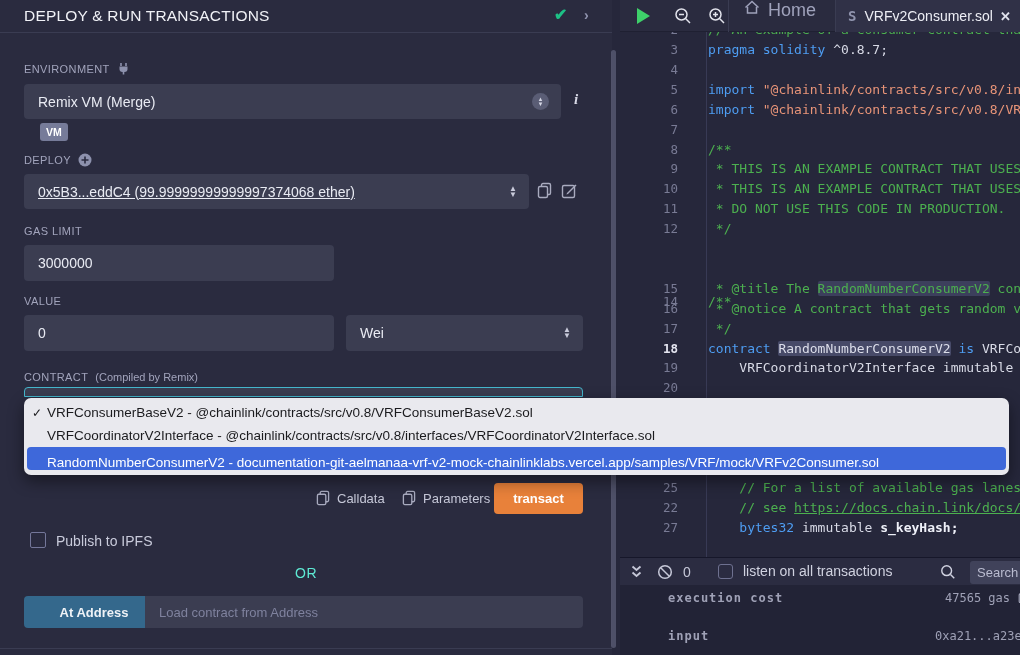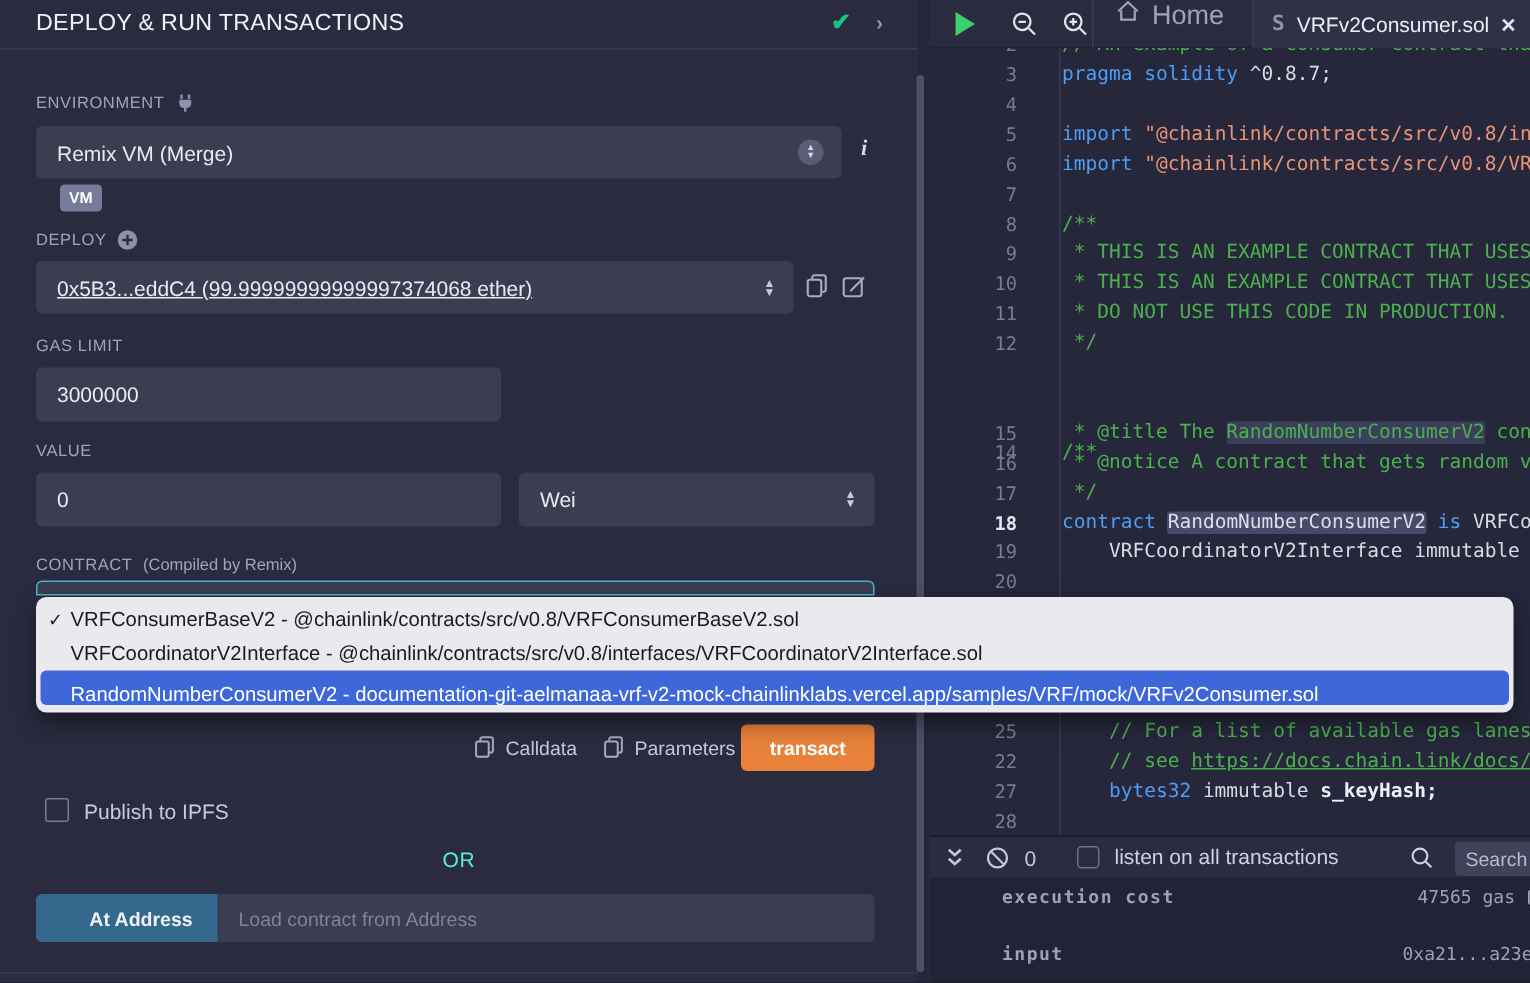--- a/index.html
+++ b/index.html
@@ -244,21 +244,20 @@
         <div class="cl active" style="top: 306.5px;"><span class="num">18</span><span class="code"><span class="tk-kw">contract </span><span class="tk-plhl">RandomNumberConsumerV2</span><span class="tk-pl"> </span><span class="tk-kw">is</span><span class="tk-pl"> VRFConsumerBaseV2 {</span></span></div>
         <div class="cl" style="top: 326.4px;"><span class="num">19</span><span class="code"><span class="tk-pl">    VRFCoordinatorV2Interface immutable COORDINATOR;</span></span></div>
         <div class="cl" style="top: 346.3px;"><span class="num">20</span><span class="code"></span></div>
         <div class="cl" style="top: 366.2px;"><span class="num">21</span><span class="code"></span></div>
         <div class="cl" style="top: 386.1px;"><span class="num">22</span><span class="code"></span></div>
         <div class="cl" style="top: 406px;"><span class="num">23</span><span class="code"></span></div>
         <div class="cl" style="top: 425.9px;"><span class="num">24</span><span class="code"></span></div>
         <div class="cl" style="top: 445.8px;"><span class="num">25</span><span class="code"><span class="tk-cm">    // For a list of available gas lanes on each network,</span></span></div>
         <div class="cl" style="top: 465.7px;"><span class="num">22</span><span class="code"><span class="tk-cm">    // see </span><span class="tk-lk">https://docs.chain.link/docs/vrf/v2/subscription/supported-networks/#configurations</span></span></div>
         <div class="cl" style="top: 485.6px;"><span class="num">27</span><span class="code"><span class="tk-kw">    bytes32</span><span class="tk-pl"> immutable </span><span class="tk-bd">s_keyHash;</span></span></div>
-        <div class="cl" style="top: 505.5px;"><span class="num">28</span><span class="code"></span></div>
       </div>
   </div>
 
   <div id="terminal">
     <div id="term-header">
       <svg class="mini-ico" style="left:10px; top:7px;" width="13" height="14" viewBox="0 0 13 14" fill="none" stroke="#c6c8d8" stroke-width="1.8">
         <path d="M2.5 1.5L6.5 5l4-3.5"></path>
           <path d="M2.5 7.5L6.5 11l4-3.5"></path>
       </svg>
       <svg class="mini-ico" style="left:37px; top:6px;" width="16" height="16" viewBox="0 0 16 16" fill="none" stroke="#c6c8d8" stroke-width="1.5">

